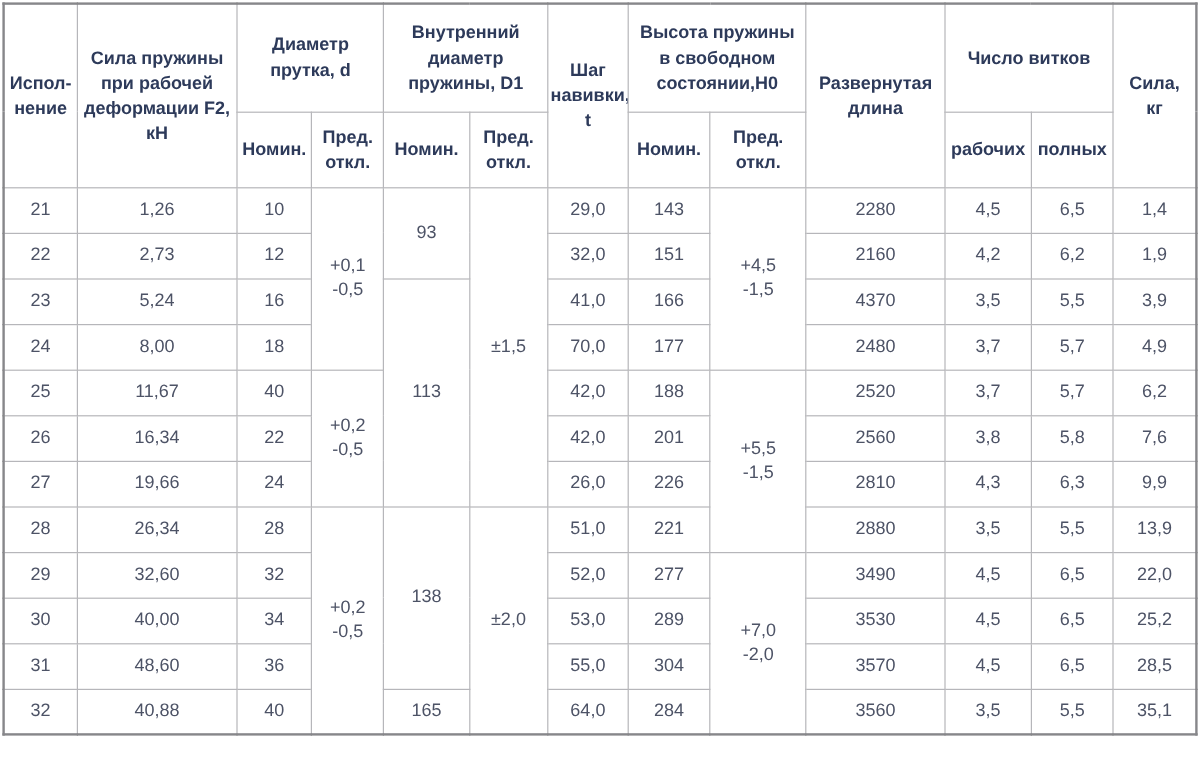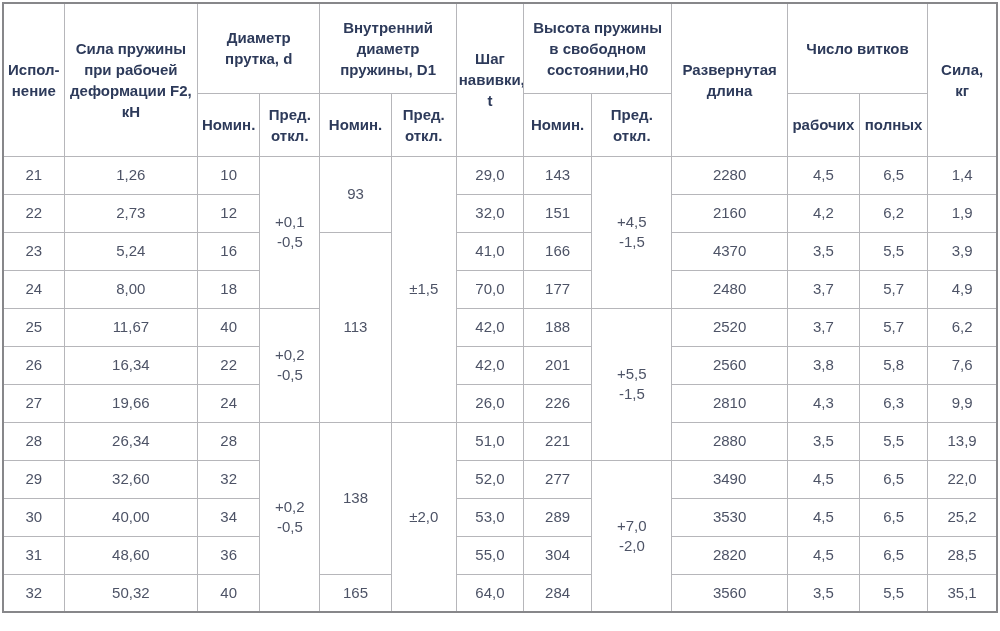--- a/index.html
+++ b/index.html
@@ -234,28 +234,28 @@
           <td>4,5</td>
           <td>6,5</td>
           <td>25,2</td>
         </tr>
         <tr>
           <td>31</td>
           <td>48,60</td>
           <td>36</td>
           <td>55,0</td>
           <td>304</td>
-          <td>2820</td>
+          <td>3570</td>
           <td>4,5</td>
           <td>6,5</td>
           <td>28,5</td>
         </tr>
         <tr>
           <td>32</td>
-          <td>50,32</td>
+          <td>40,88</td>
           <td>40</td>
           <td>165</td>
           <td>64,0</td>
           <td>284</td>
           <td>3560</td>
           <td>3,5</td>
           <td>5,5</td>
           <td>35,1</td>
         </tr>
       </tbody>

